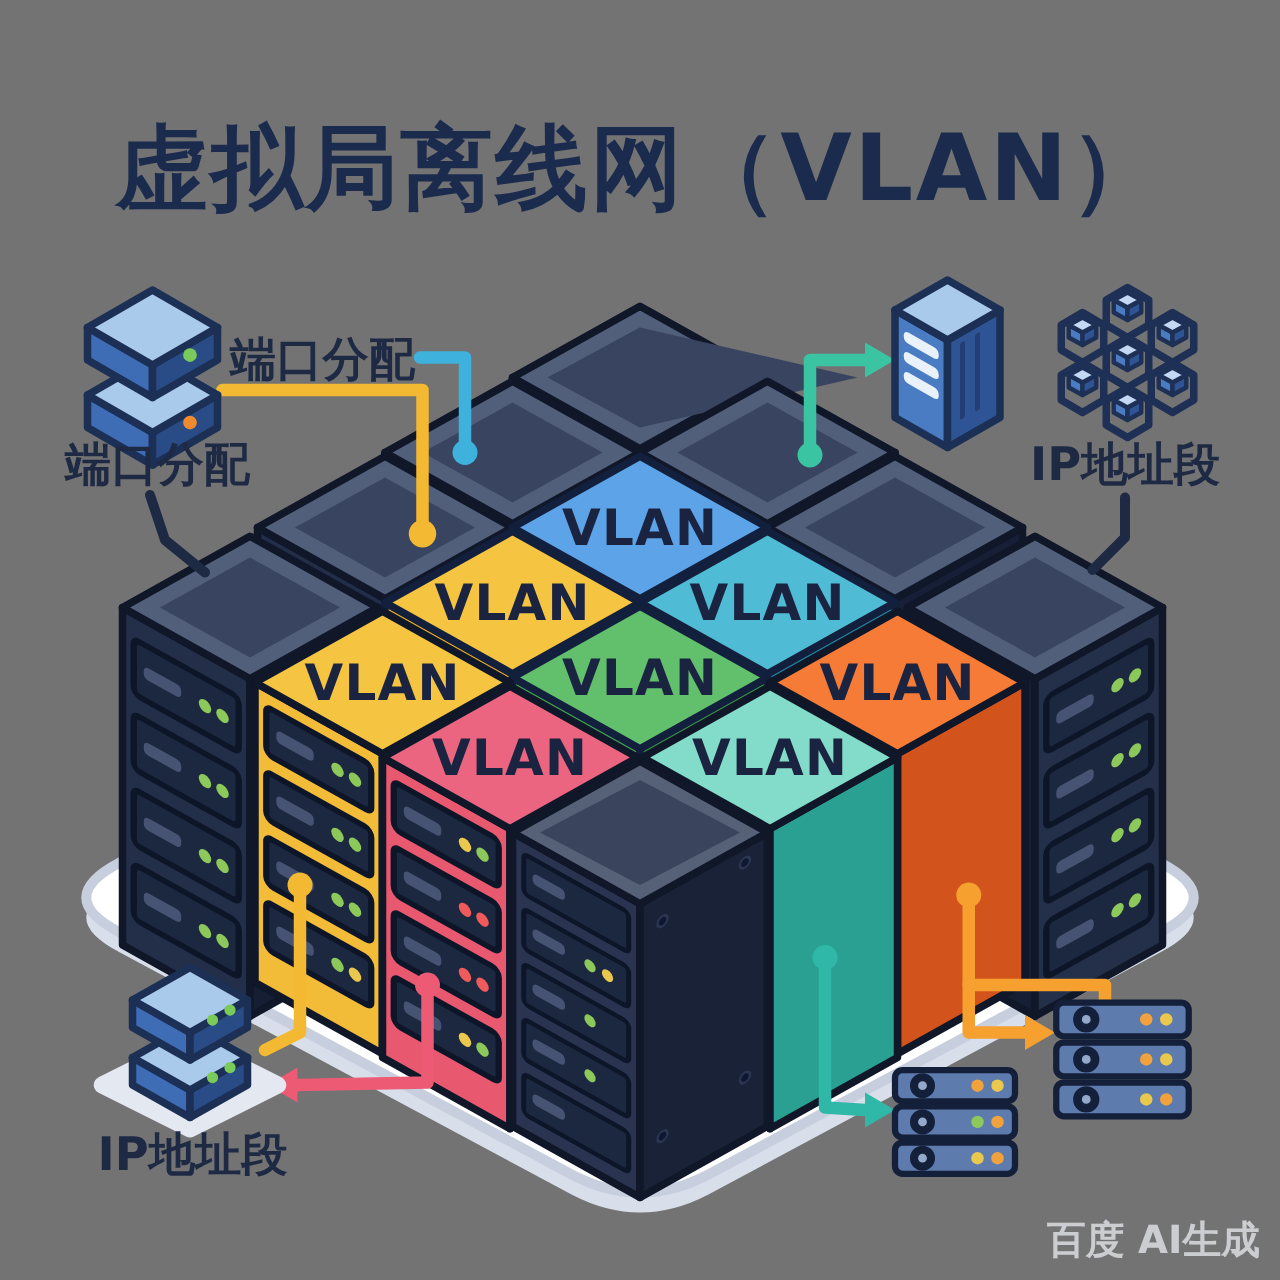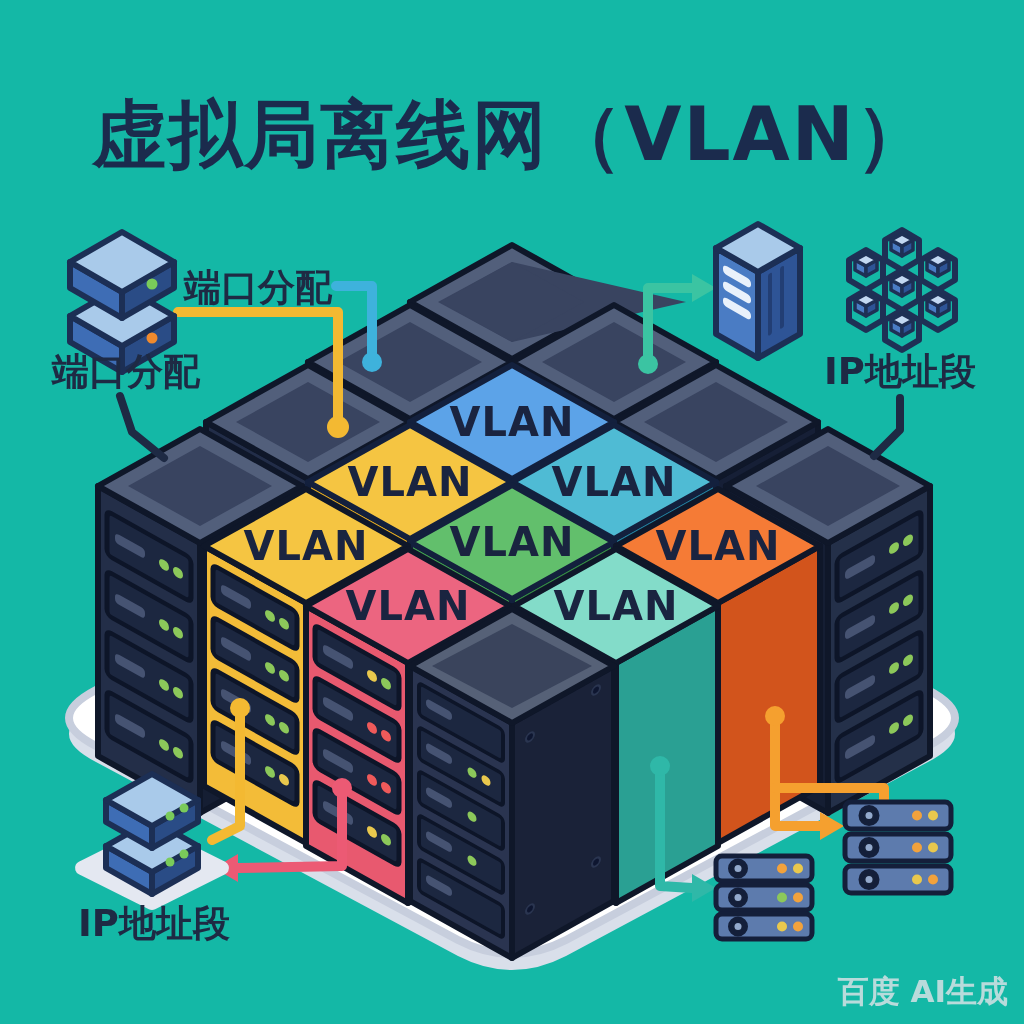--- a/index.html
+++ b/index.html
@@ -1,16 +1,16 @@
 <!DOCTYPE html>
 <html><head>
 <meta charset="utf-8">
 <style>
   html,body{margin:0;padding:0;background:#fcfcfe;}
-  .stage{position:relative;width:1024px;height:1024px;background:#14b8a6;overflow:hidden;
+  .stage{position:relative;width:1024px;height:1024px;background:#737373;overflow:hidden;
          font-family:"DejaVu Sans","Liberation Sans",sans-serif;}
   svg{display:block;}
   text{font-family:"DejaVu Sans","Liberation Sans",sans-serif;}
   .title-t{font-size:74px;font-weight:900;fill:#1b2b4d;letter-spacing:2px;}
   .label-t{font-size:37px;font-weight:800;fill:#1e2a44;}
   .vlan-t{font-size:40px;font-weight:800;fill:#1a2440;letter-spacing:1px;}
   .wm-t{font-size:31px;font-weight:700;fill:#e2e4e9;}
 </style>
 </head>
 <body>

